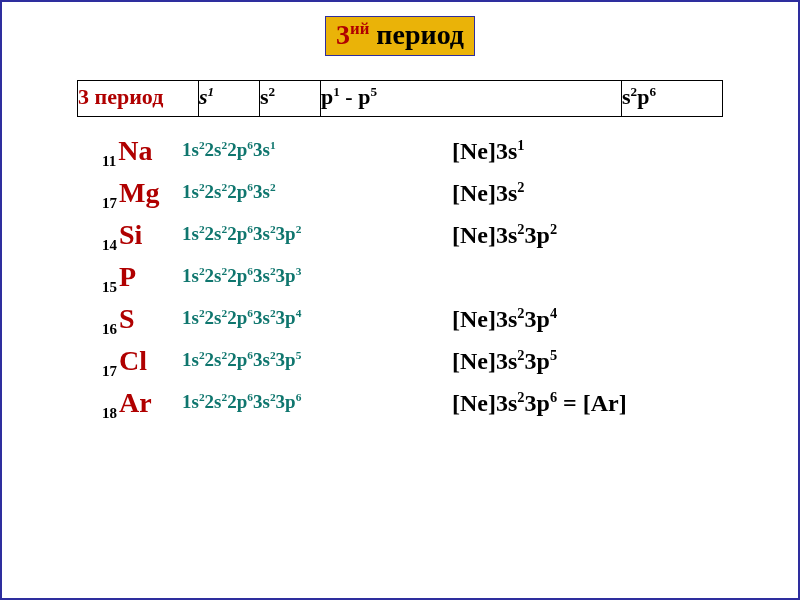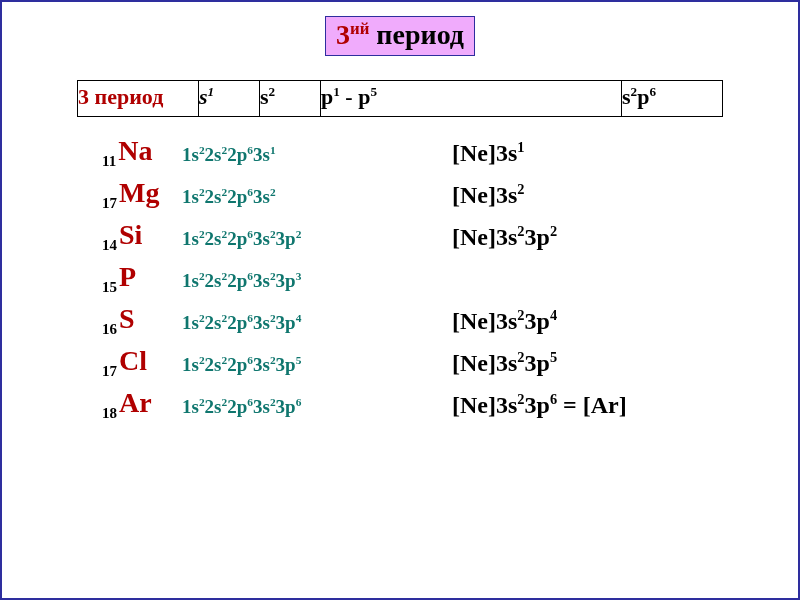--- a/index.html
+++ b/index.html
@@ -17,21 +17,21 @@
     box-sizing: border-box;
     border: 2px solid #2e2e9e;
     position: relative;
     padding-top: 14px;
   }
   .title-wrap {
     text-align: center;
   }
   .title-box {
     display: inline-block;
-    background: #f0abfc;
+    background: #eab308;
     border: 1px solid #2e2e9e;
     padding: 2px 10px 4px 10px;
     font-size: 28px;
     font-weight: bold;
     color: #b00000;
   }
   .title-box sup { color: #b00000; font-size: 0.6em; }
   .title-box .black { color: #000; }
 
   .header-table {
@@ -52,21 +52,21 @@
   .hcell-p  { width: 300px; }
   .hcell-sp { width: 100px; }
 
   .body-rows {
     margin-top: 18px;
     margin-left: 100px;
     margin-right: 60px;
   }
   .row {
     display: flex;
-    align-items: flex-end;
+    align-items: center;
     margin-bottom: 10px;
   }
   .element-block {
     width: 80px;
     font-size: 28px;
     font-weight: bold;
     color: #b00000;
     position: relative;
   }
   .atomic-number {

